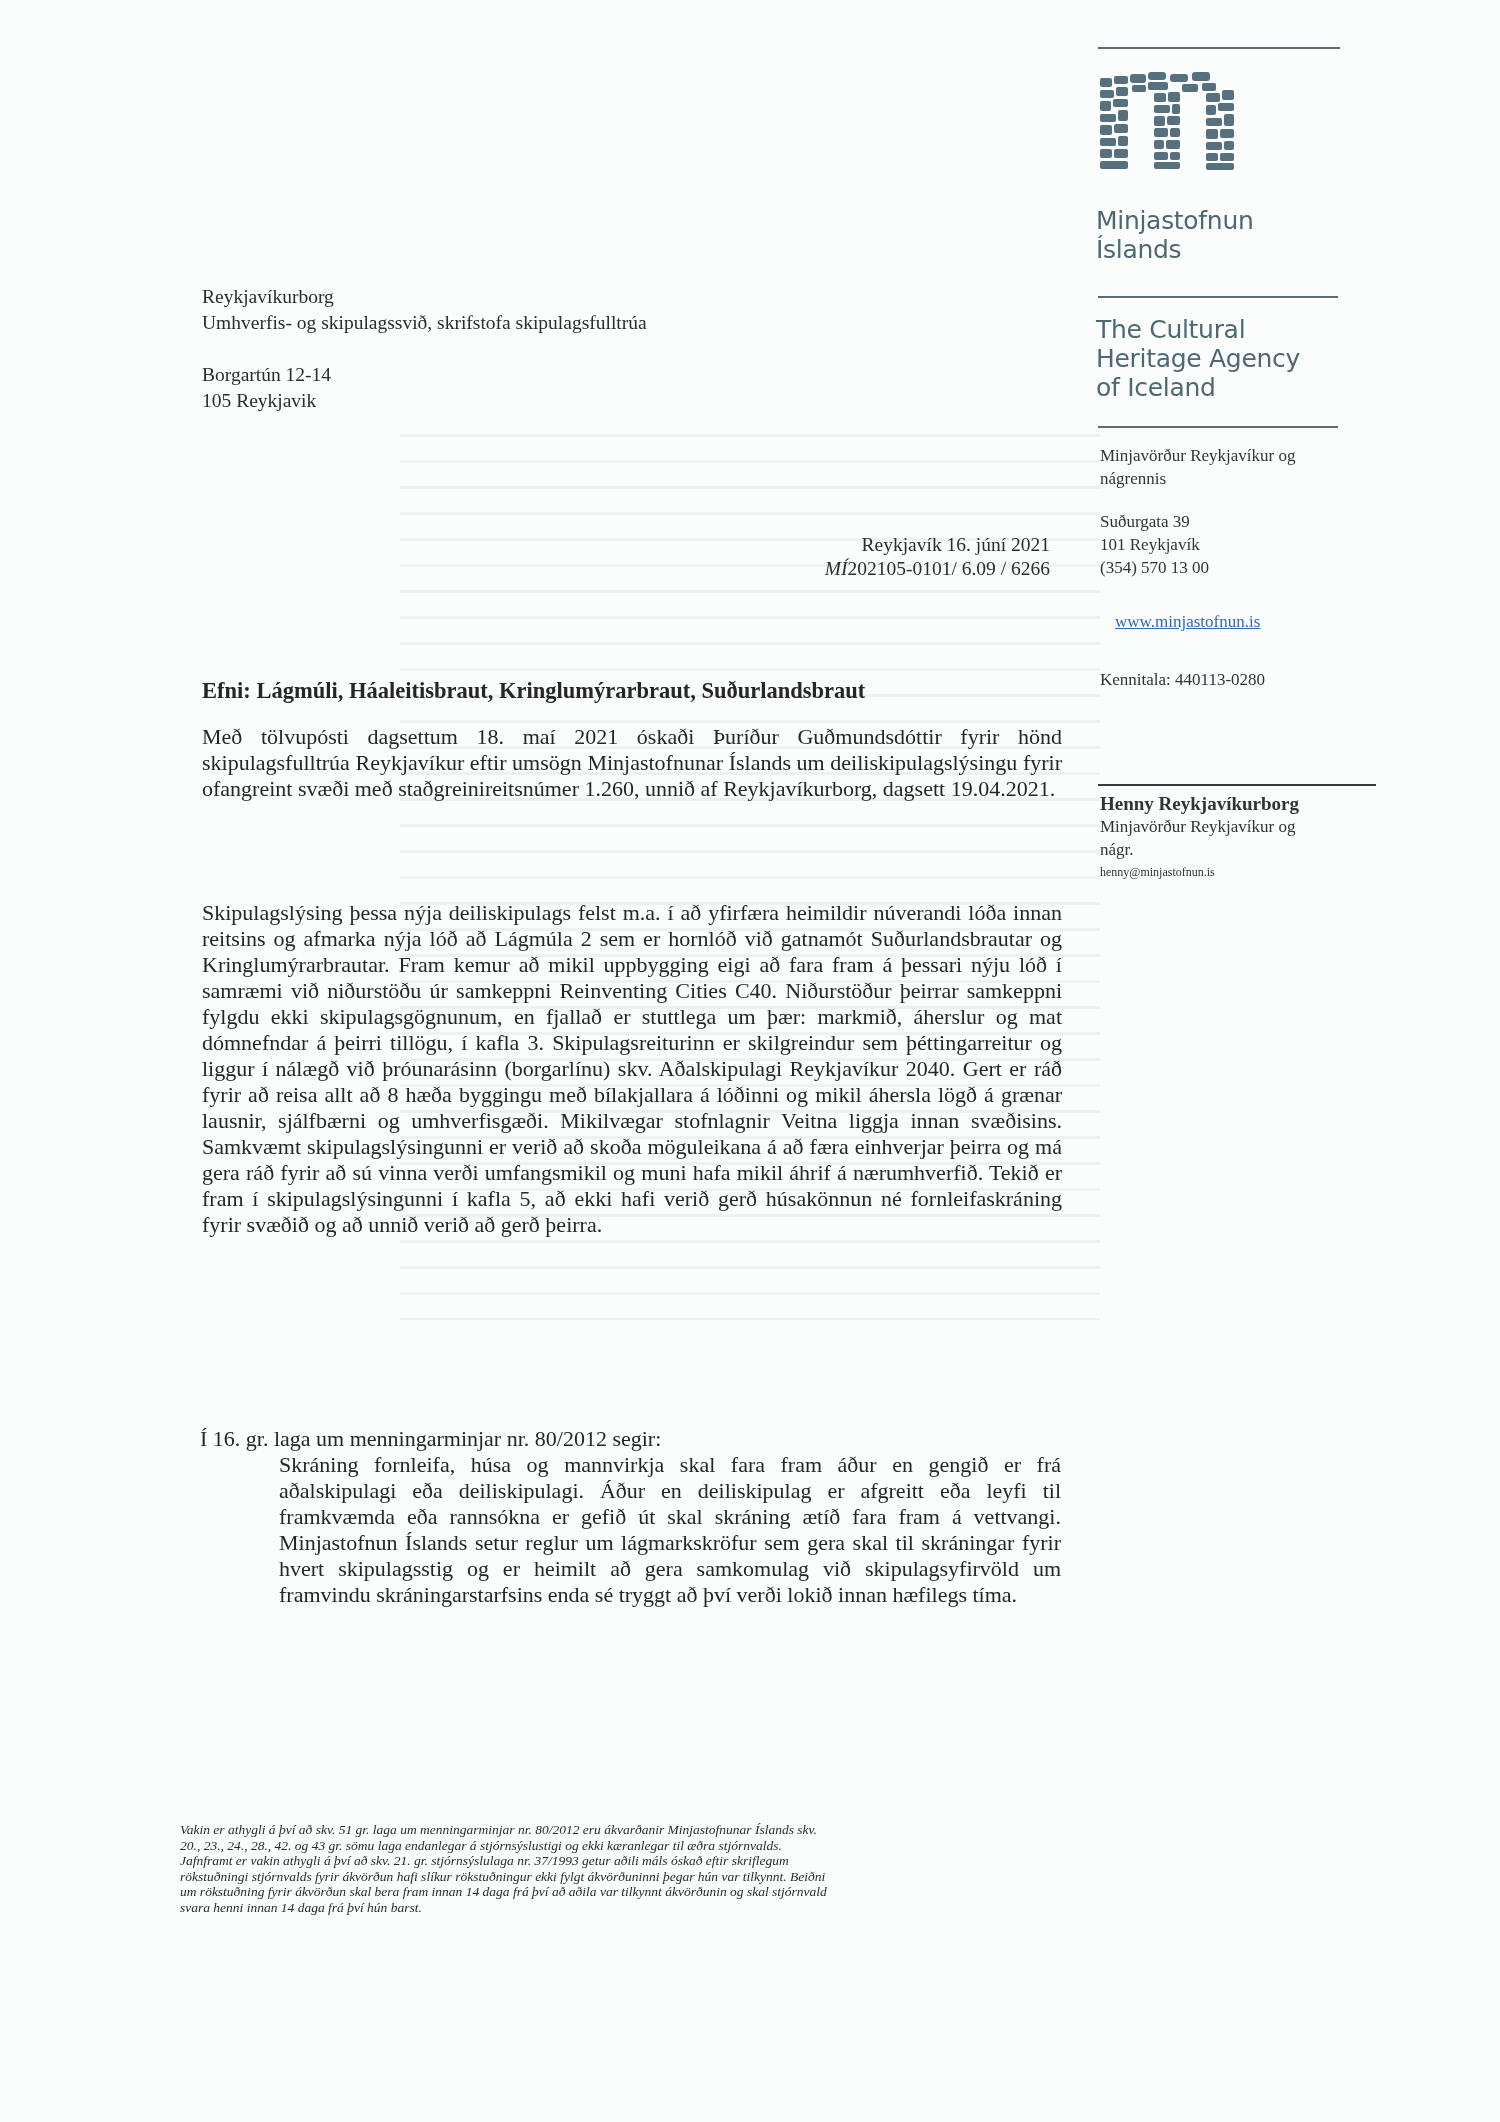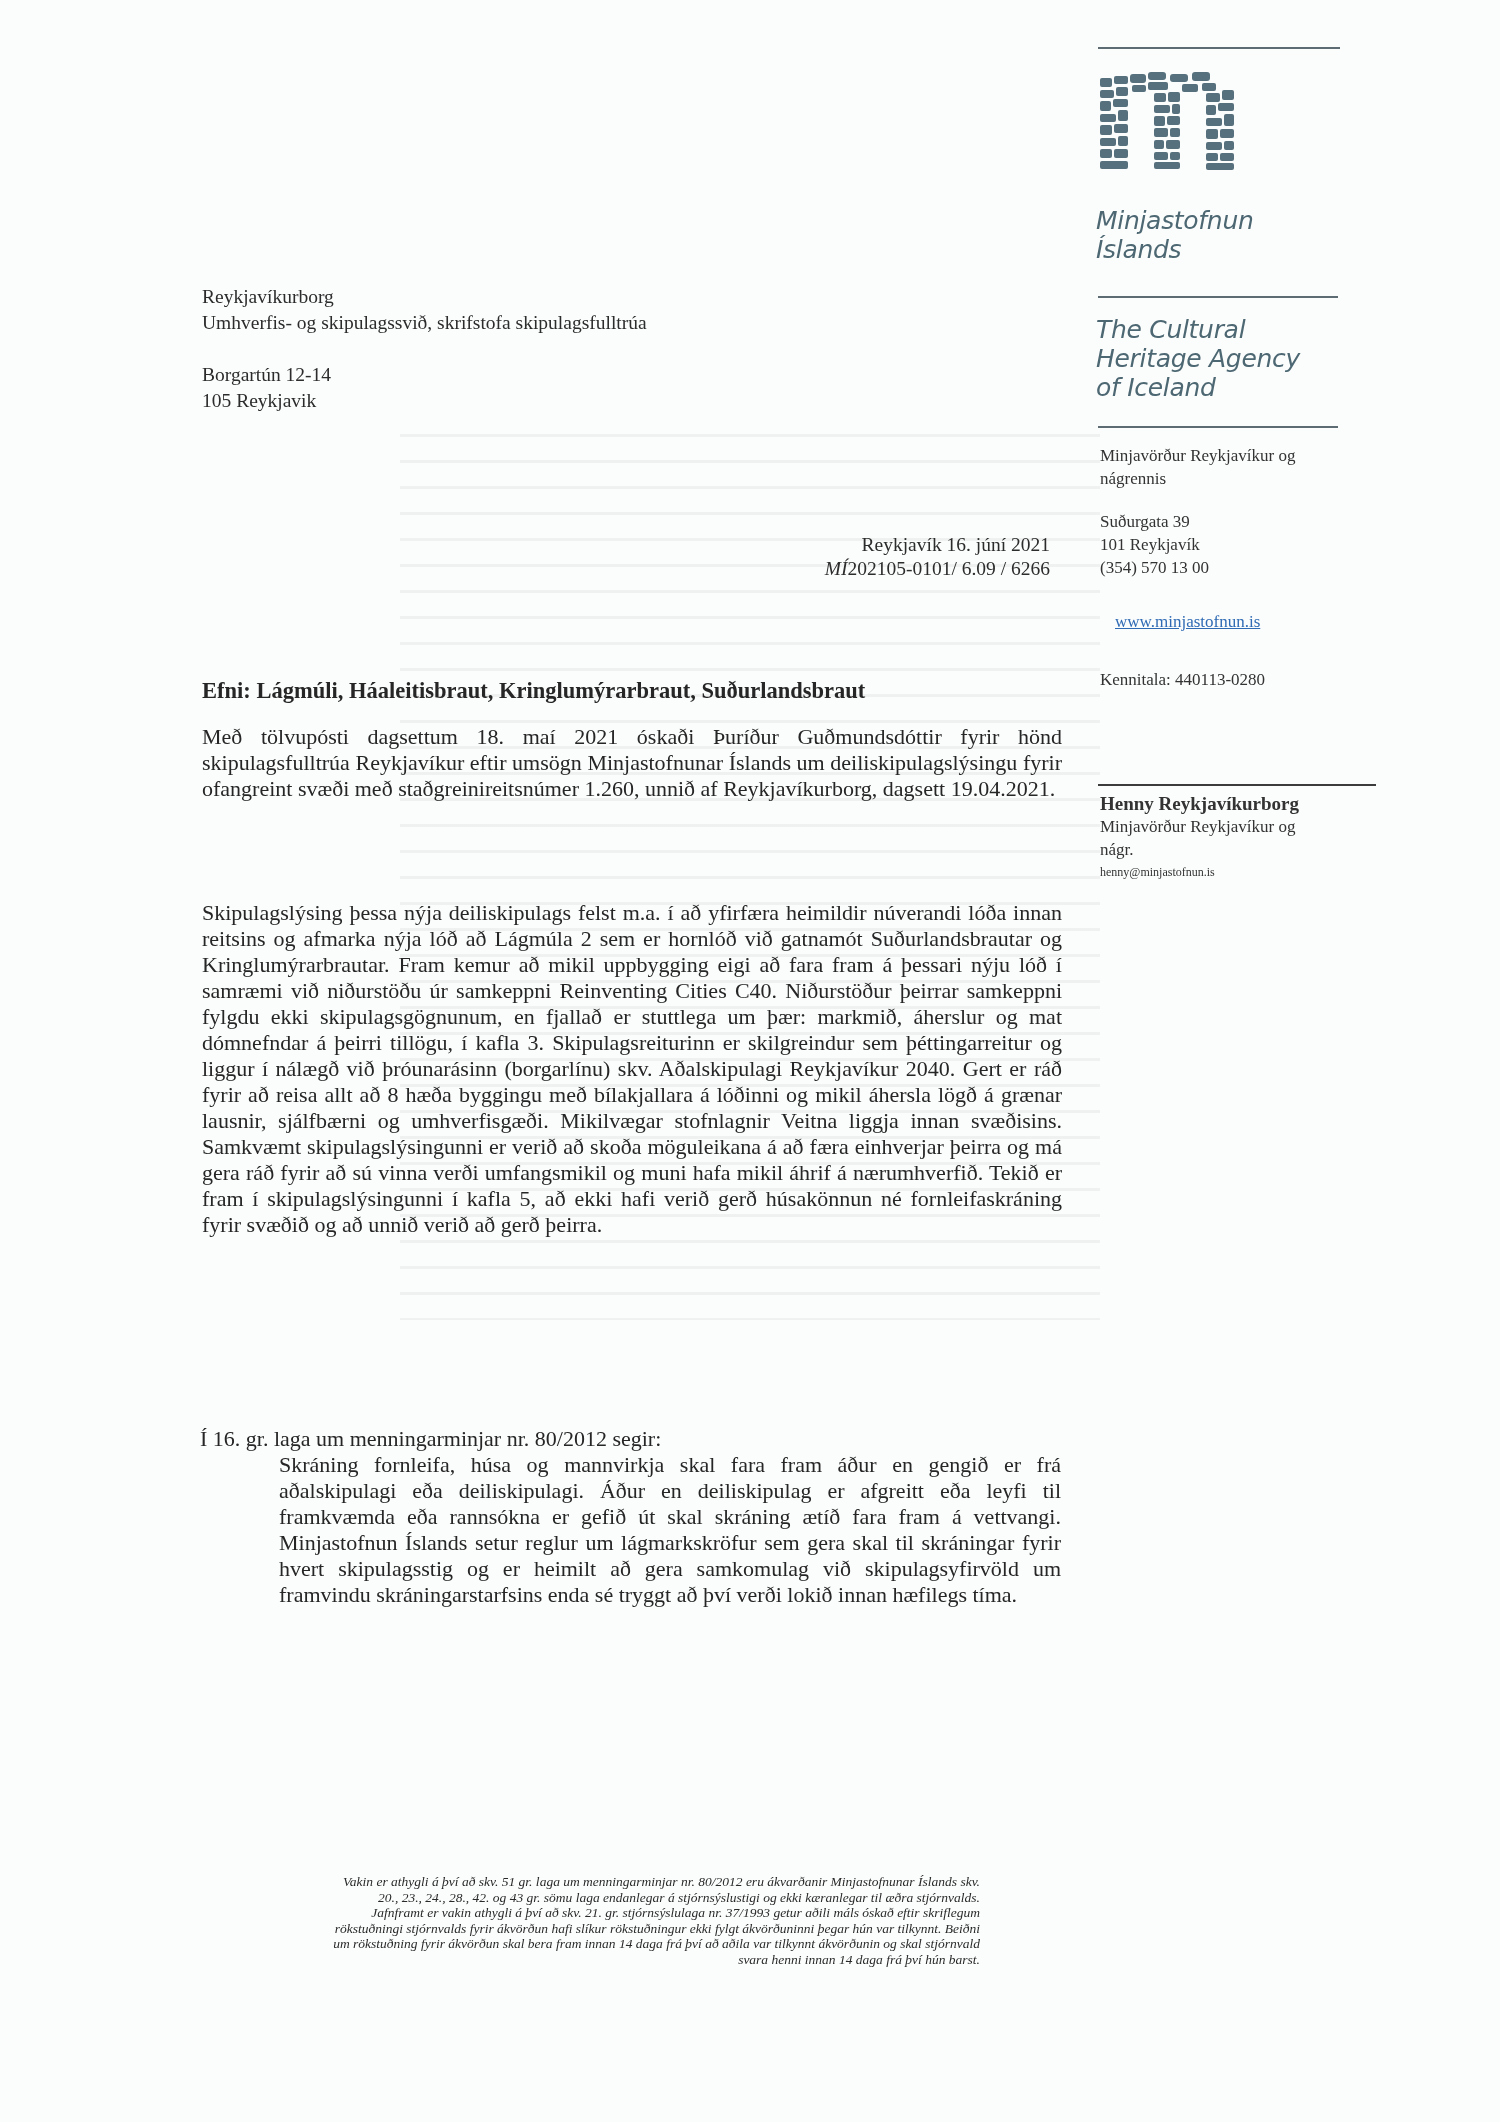--- a/index.html
+++ b/index.html
@@ -27,21 +27,20 @@
       height: 105px;
     }
     .org-name {
       position: absolute;
       left: 1096px;
       font-family: "DejaVu Sans", "Liberation Sans", sans-serif;
       color: #4d6873;
       font-size: 25px;
       line-height: 29px;
       letter-spacing: -0.3px;
-      font-style: italic;
     }
     .side-text {
       position: absolute;
       left: 1100px;
       width: 290px;
       font-size: 17px;
       line-height: 23px;
       color: #333;
       font-family: "Liberation Serif", "DejaVu Serif", serif;
     }
@@ -259,20 +258,20 @@
 <div class="body-block subject" style="top:666px;">
   <span style="display:block">Efni: Lágmúli, Háaleitisbraut, Kringlumýrarbraut, Suðurlandsbraut</span>
 </div>
 
 <p class="body-block" style="top:724px; margin:0;">Með tölvupósti dagsettum 18. maí 2021 óskaði Þuríður Guðmundsdóttir fyrir hönd skipulagsfulltrúa Reykjavíkur eftir umsögn Minjastofnunar Íslands um deiliskipulagslýsingu fyrir ofangreint svæði með staðgreinireitsnúmer 1.260, unnið af Reykjavíkurborg, dagsett 19.04.2021.</p>
 <p class="body-block" style="top:900px; margin:0;">Skipulagslýsing þessa nýja deiliskipulags felst m.a. í að yfirfæra heimildir núverandi lóða innan reitsins og afmarka nýja lóð að Lágmúla 2 sem er hornlóð við gatnamót Suðurlandsbrautar og Kringlumýrarbrautar. Fram kemur að mikil uppbygging eigi að fara fram á þessari nýju lóð í samræmi við niðurstöðu úr samkeppni Reinventing Cities C40. Niðurstöður þeirrar samkeppni fylgdu ekki skipulagsgögnunum, en fjallað er stuttlega um þær: markmið, áherslur og mat dómnefndar á þeirri tillögu, í kafla 3. Skipulagsreiturinn er skilgreindur sem þéttingarreitur og liggur í nálægð við þróunarásinn (borgarlínu) skv. Aðalskipulagi Reykjavíkur 2040. Gert er ráð fyrir að reisa allt að 8 hæða byggingu með bílakjallara á lóðinni og mikil áhersla lögð á grænar lausnir, sjálfbærni og umhverfisgæði. Mikilvægar stofnlagnir Veitna liggja innan svæðisins. Samkvæmt skipulagslýsingunni er verið að skoða möguleikana á að færa einhverjar þeirra og má gera ráð fyrir að sú vinna verði umfangsmikil og muni hafa mikil áhrif á nærumhverfið. Tekið er fram í skipulagslýsingunni í kafla 5, að ekki hafi verið gerð húsakönnun né fornleifaskráning fyrir svæðið og að unnið verið að gerð þeirra.</p>
 <p class="body-block" style="top:1426px; margin:0; left:200px;">Í 16. gr. laga um menningarminjar nr. 80/2012 segir:</p>
 
 <p class="quote" style="top:1452px; margin:0;">Skráning fornleifa, húsa og mannvirkja skal fara fram áður en gengið er frá aðalskipulagi eða deiliskipulagi. Áður en deiliskipulag er afgreitt eða leyfi til framkvæmda eða rannsókna er gefið út skal skráning ætíð fara fram á vettvangi. Minjastofnun Íslands setur reglur um lágmarkskröfur sem gera skal til skráningar fyrir hvert skipulagsstig og er heimilt að gera samkomulag við skipulagsyfirvöld um framvindu skráningarstarfsins enda sé tryggt að því verði lokið innan hæfilegs tíma.</p>
 
-<div class="footnote" style="top:1874px;text-align:right;">
+<div class="footnote" style="top:1822px;">
   <span>Vakin er athygli á því að skv. 51 gr. laga um menningarminjar nr. 80/2012 eru ákvarðanir Minjastofnunar Íslands skv.</span>
   <span>20., 23., 24., 28., 42. og 43 gr. sömu laga endanlegar á stjórnsýslustigi og ekki kæranlegar til æðra stjórnvalds.</span>
   <span>Jafnframt er vakin athygli á því að skv. 21. gr. stjórnsýslulaga nr. 37/1993 getur aðili máls óskað eftir skriflegum</span>
   <span>rökstuðningi stjórnvalds fyrir ákvörðun hafi slíkur rökstuðningur ekki fylgt ákvörðuninni þegar hún var tilkynnt. Beiðni</span>
   <span>um rökstuðning fyrir ákvörðun skal bera fram innan 14 daga frá því að aðila var tilkynnt ákvörðunin og skal stjórnvald</span>
   <span>svara henni innan 14 daga frá því hún barst.</span>
 </div>
 
 </body></html>

